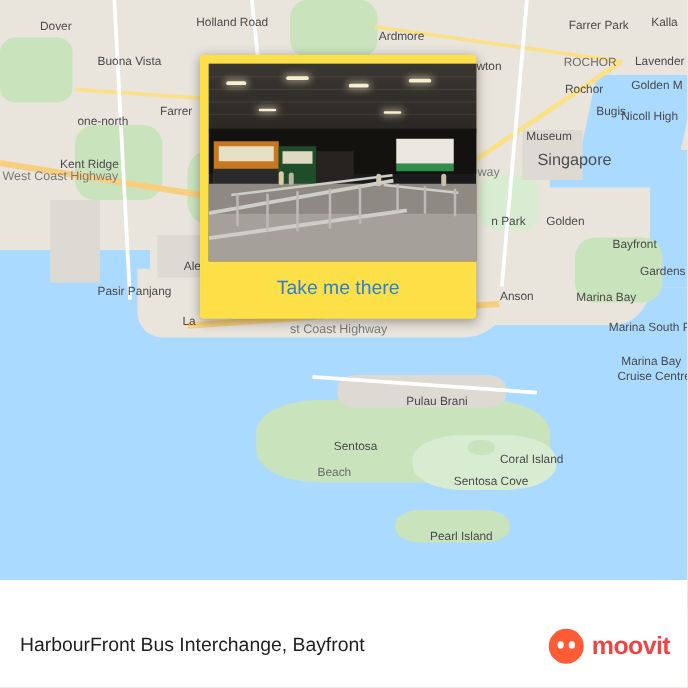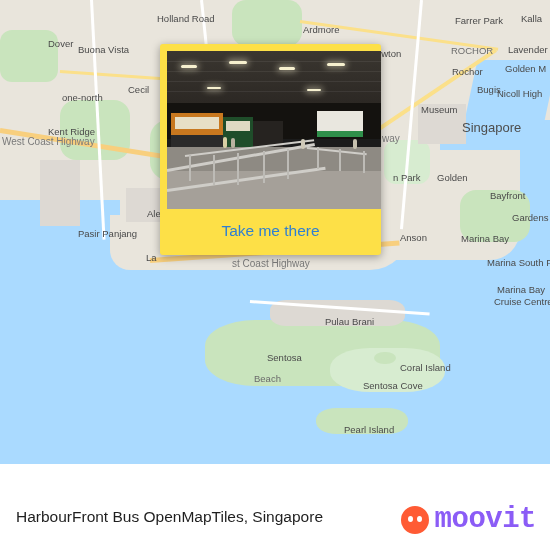--- a/index.html
+++ b/index.html
@@ -73,21 +73,21 @@
   .brand-mark{
     width:28px;height:28px;border-radius:50%;background:#ff5b34;
     position:relative;margin-right:6px;
   }
   .brand-mark:before{
     content:"";position:absolute;left:7px;top:10px;width:5px;height:6px;border-radius:50%;background:#fff;
   }
   .brand-mark:after{
     content:"";position:absolute;left:16px;top:10px;width:5px;height:6px;border-radius:50%;background:#fff;
   }
-  .brand-text{font-size:29px;color:#8b5cf6;font-weight:bold;letter-spacing:-0.5px;font-family:Liberation Mono, monospace;}
+  .brand-text{font-size:20px;color:#ef4444;font-weight:bold;letter-spacing:-0.5px;}
 </style>
 </head>
 <body>
 
 <div class="app">
 
   <div class="map">
 
     <div class="land" style="left:0;top:0;width:550px;height:270px;"></div>
 
@@ -124,40 +124,40 @@
     <div class="rd-o" style="left:150px;top:258px;width:250px;height:5px;transform:rotate(-4deg);transform-origin:left center;"></div>
     <div class="rd-y" style="left:330px;top:160px;width:200px;height:4px;transform:rotate(-34deg);transform-origin:left center;"></div>
     <div class="rd-y" style="left:60px;top:70px;width:300px;height:3px;transform:rotate(4deg);transform-origin:left center;"></div>
     <div class="rd-y" style="left:300px;top:20px;width:200px;height:3px;transform:rotate(8deg);transform-origin:left center;"></div>
     <div class="rd" style="left:200px;top:0;width:3px;height:230px;transform:rotate(-6deg);transform-origin:top center;"></div>
     <div class="rd" style="left:420px;top:0;width:3px;height:230px;transform:rotate(5deg);transform-origin:top center;"></div>
     <div class="rd" style="left:90px;top:0;width:3px;height:240px;transform:rotate(-3deg);transform-origin:top center;"></div>
     <div class="rd" style="left:250px;top:300px;width:180px;height:3px;transform:rotate(4deg);transform-origin:left center;"></div>
 
     <div id="labels-layer">
-        <div class="maplbl dk" style="left: 48px; top: 16px; margin-top: 22px;">Dover</div>
+        <div class="maplbl dk" style="left: 32px; top: 16px;">Dover</div>
         <div class="maplbl dk" style="left: 157px; top: 13px;">Holland Road</div>
         <div class="maplbl dk" style="left: 303px; top: 24px;">Ardmore</div>
         <div class="maplbl dk" style="left: 369px; top: 27px; margin-top: 21px;">Newton</div>
         <div class="maplbl dk" style="left: 455px; top: 15px;">Farrer Park</div>
         <div class="maplbl dk" style="left: 521px; top: 13px;">Kalla</div>
         <div class="maplbl dk" style="left: 78px; top: 44px;">Buona Vista</div>
         <div class="maplbl dk" style="left: 233px; top: 44px;">Tanglin</div>
         <div class="maplbl dk" style="left: 336px; top: 46px;">Orchard</div>
         <div class="maplbl" style="left: 451px; top: 45px;">ROCHOR</div>
         <div class="maplbl dk" style="left: 508px; top: 44px;">Lavender</div>
         <div class="maplbl dk" style="left: 62px; top: 92px;">one-north</div>
-        <div class="maplbl dk" style="left: 128px; top: 84px;">Cecil</div>
+        <div class="maplbl dk" style="left: 128px; top: 84px;">Farrer</div>
         <div class="maplbl dk" style="left: 452px; top: 66px;">Rochor</div>
         <div class="maplbl dk" style="left: 505px; top: 63px;">Golden M</div>
         <div class="maplbl dk" style="left: 477px; top: 84px;">Bugis</div>
         <div class="maplbl dk" style="left: 497px; top: 88px;">Nicoll High</div>
         <div class="maplbl dk" style="left: 421px; top: 104px;">Museum</div>
         <div class="maplbl dk" style="left: 48px; top: 126px;">Kent Ridge</div>
-        <div class="maplbl big" style="left: 430px; top: 120px; margin-left: 32px;">Singapore</div>
+        <div class="maplbl big" style="left: 430px; top: 120px;">Singapore</div>
         <div class="maplbl hw" style="left: 2px; top: 136px;">West Coast Highway</div>
         <div class="maplbl dk" style="left: 147px; top: 208px;">Ale</div>
         <div class="maplbl dk" style="left: 78px; top: 228px;">Pasir Panjang</div>
         <div class="maplbl dk" style="left: 393px; top: 172px;">n Park</div>
         <div class="maplbl dk" style="left: 437px; top: 172px;">Golden</div>
         <div class="maplbl dk" style="left: 490px; top: 190px;">Bayfront</div>
         <div class="maplbl dk" style="left: 512px; top: 212px;">Gardens</div>
         <div class="maplbl dk" style="left: 400px; top: 232px;">Anson</div>
         <div class="maplbl dk" style="left: 461px; top: 233px;">Marina Bay</div>
         <div class="maplbl dk" style="left: 146px; top: 252px;">La</div>
@@ -218,19 +218,19 @@
       <div class="ph figure" style="left:56px;top:86px;width:4px;height:11px;background:#d8cfa4;"></div>
       <div class="ph figure" style="left:64px;top:87px;width:4px;height:10px;background:#b9b3a0;"></div>
       <div class="ph figure" style="left:134px;top:88px;width:4px;height:10px;background:#cfc9b8;"></div>
       <div class="ph figure" style="left:186px;top:88px;width:4px;height:10px;background:#c6c0ae;"></div>
     </div>
     <button class="card-btn">Take me there</button>
   </div>
 
 
   <div class="footer"></div>
-  <div class="footer-title">HarbourFront Bus OpenMapTiles, Singapore</div>
+  <div class="footer-title">HarbourFront Bus Interchange, Bayfront</div>
   <div class="brand">
     <div class="brand-mark"></div>
     <div class="brand-text">moovit</div>
   </div>
 
 </div>
 
 </body></html>

